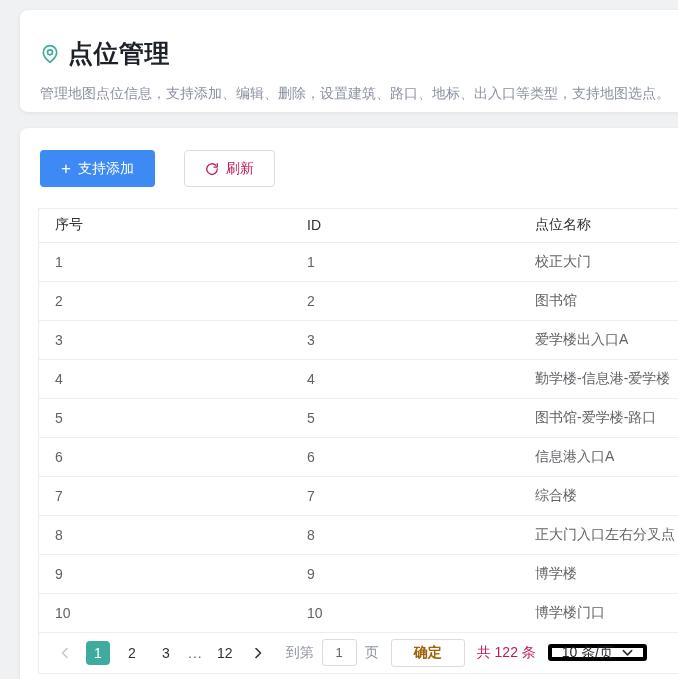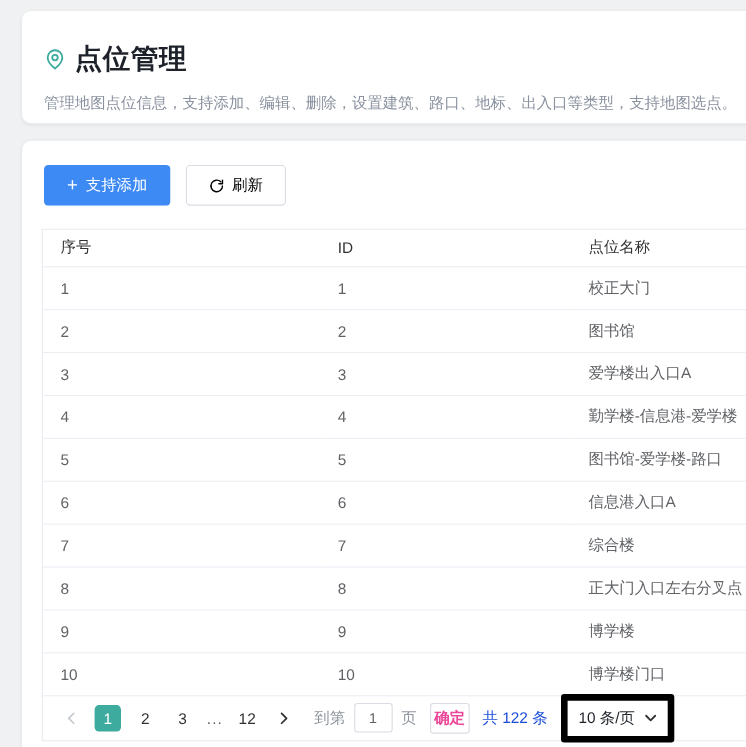--- a/index.html
+++ b/index.html
@@ -24,21 +24,21 @@
   .pin-icon { width: 20px; height: 20px; color: var(--teal, #2ea79a); flex: 0 0 auto; }
   .page-title { font-size: 25px; font-weight: bold; color: #1d2129; letter-spacing: 0.5px; }
   .page-desc { margin-top: 15px; font-size: 14px; color: #8a919f; }
   
   .main-card { top: 128px; height: 620px; padding: 22px 20px 0 20px; }
   .toolbar { display: flex; align-items: center; gap: 14px; }
   .btn { display: inline-flex; align-items: center; justify-content: center; gap: 7px;
          height: 37px; padding: 0 20px; font-size: 14px; border-radius: 4px;
          cursor: pointer; border: 1px solid transparent; background: #fff; }
   .btn-primary { background: var(--primary, #3d8af5); color: #ffffff; }
-  .btn-default { border-color: #d9dce3; color: #000000; }
+  .btn-default { border-color: #d9dce3; color: #be185d; margin-left: 15px; }
   .btn .ic { width: 14px; height: 14px; display: block; }
   .plus-glyph { font-size: 17px; line-height: 1; font-weight: 400; }
   
   .table-wrap { margin-top: 21px; margin-left: -2px; border: 1px solid #e9ecf1; width: 772px; }
   table { width: 100%; border-collapse: collapse; font-size: 14px; }
   col.c-index { width: 252px; }
   col.c-id    { width: 228px; }
   th { text-align: left; font-weight: normal; color: #303133; height: 33px;
        padding: 0 16px; border-bottom: 1px solid #e9ecf1; background: #ffffff; }
   td { color: #606266; height: 39px; padding: 0 16px; border-bottom: 1px solid #eceef3;
@@ -52,26 +52,26 @@
   .pg-next { color: #303133; }
   .pg-num { min-width: 24px; height: 24px; line-height: 24px; text-align: center;
             margin: 0 5px; color: #303133; cursor: pointer; border-radius: 4px; }
   .pg-num.active { background: var(--teal, #3dab9d); color: #ffffff; }
   .pg-ellipsis { margin: 0 5px; color: #606266; letter-spacing: 1px; }
   .jump-prefix, .jump-suffix { color: #8f959e; margin: 0 8px; }
   .jump-prefix { margin-left: 12px; }
   .jump-input { width: 35px; height: 27px; border: 1px solid #d9dce3; border-radius: 3px;
                 text-align: center; font-size: 13px; color: #606266; outline: none;
                 font-family: "Liberation Sans", "DejaVu Sans", sans-serif; }
-  .confirm-btn { height: 28px; padding: 0 3px; border: 1px solid #d9dce3; border-radius: 3px;
-                 background: #fff; font-weight: bold; font-size: 14px; color: #ec4899;
+  .confirm-btn { height: 28px; padding: 0 22px; border: 1px solid #d9dce3; border-radius: 3px;
+                 background: #fff; font-weight: bold; font-size: 14px; color: #a16207;
                  cursor: pointer; margin-left: 4px;
                  font-family: "Liberation Sans", "DejaVu Sans", sans-serif; }
-  .pg-total { margin: 0 12px; color: #1d4ed8; }
-  .size-select { height: 44px; border: 6px solid #000000; border-radius: 3px;
+  .pg-total { margin: 0 12px; color: #be185d; }
+  .size-select { height: 17px; border: 4px solid #000000; border-radius: 3px;
                  display: inline-flex; align-items: center; gap: 9px; padding: 0 10px;
                  color: #1f2329; cursor: pointer; }
   .size-select svg { width: 11px; height: 11px; color: #303133; }
 </style>
 </head>
 <body style="background: rgb(240, 241, 243);">
 
 <div class="card header-card">
   <div class="page-header">
     <svg class="pin-icon" viewBox="0 0 24 24" fill="none" stroke="currentColor" stroke-width="2" stroke-linecap="round" stroke-linejoin="round">

